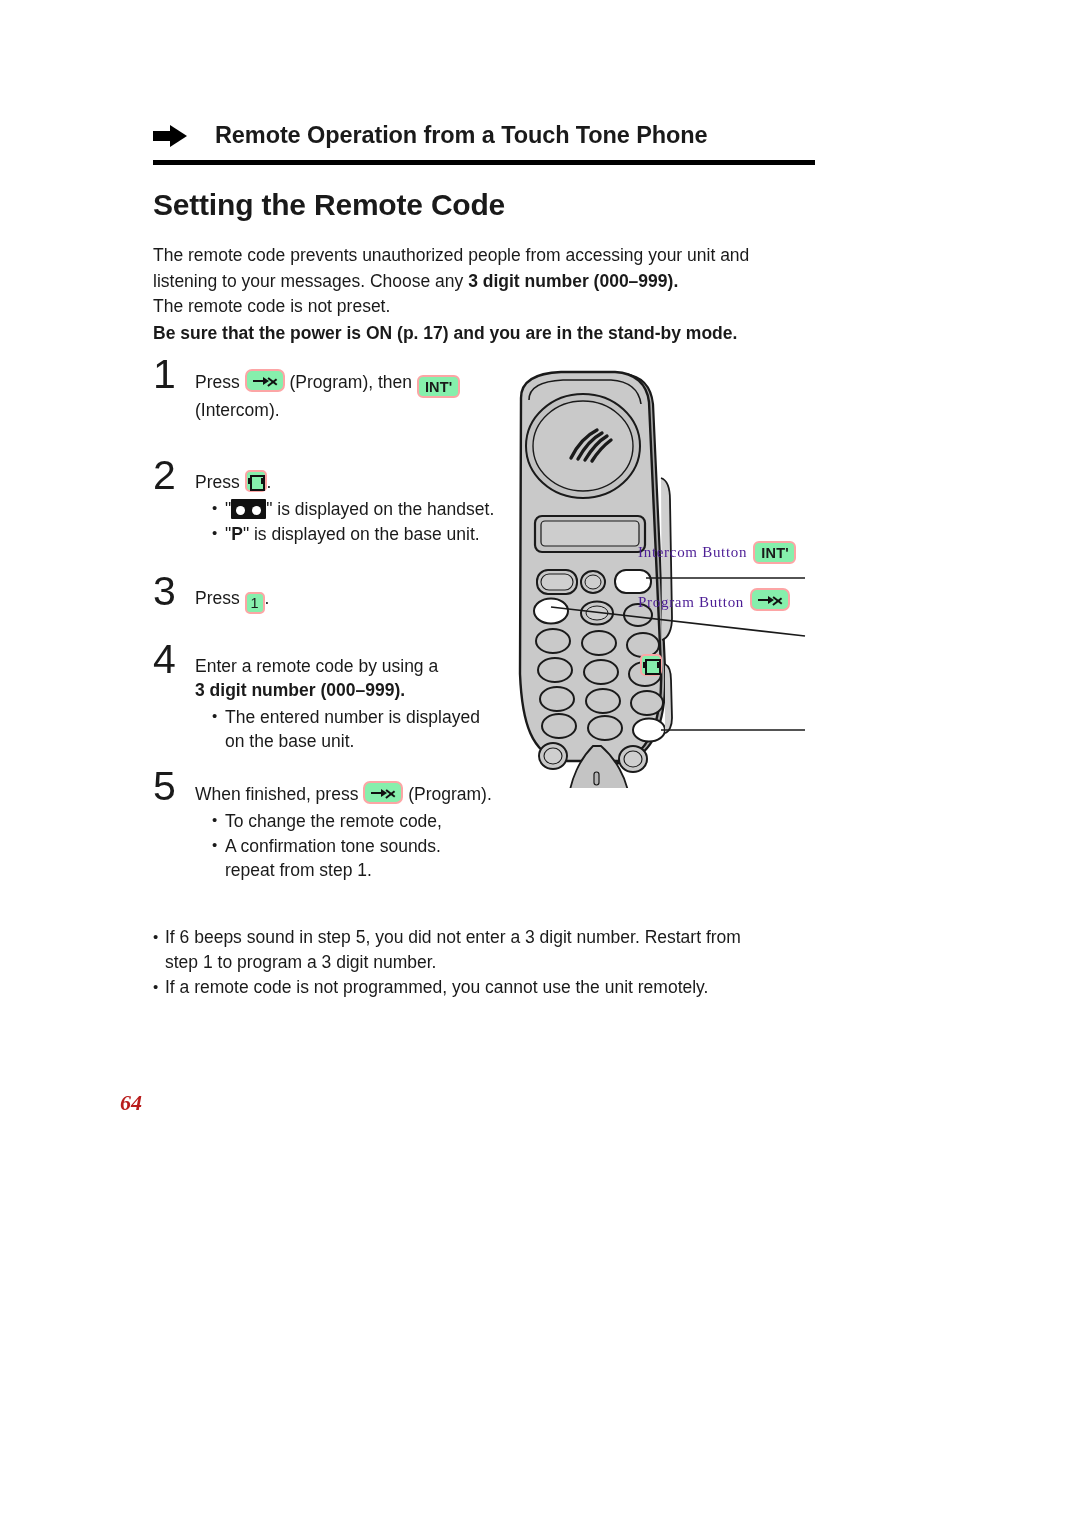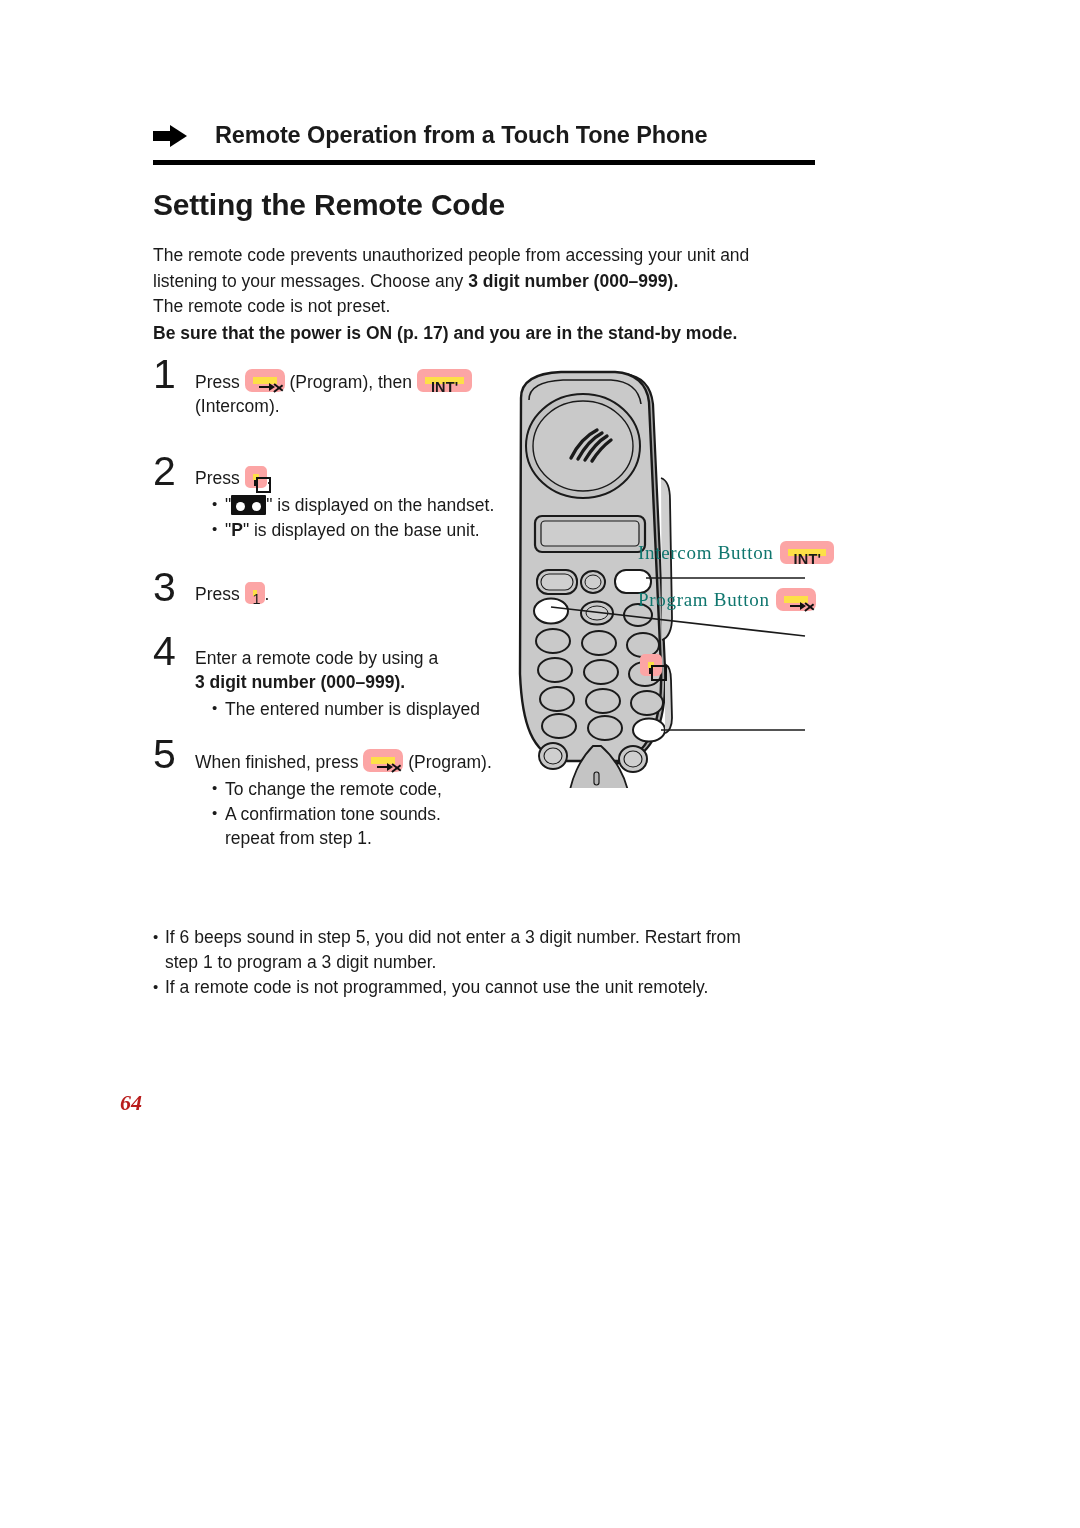--- a/index.html
+++ b/index.html
@@ -144,22 +144,22 @@
 
   .gap-s { height: 22px; }
   .gap-m { height: 34px; }
   .gap-l { height: 42px; }
 
   
   .key {
     display: inline-block;
     vertical-align: -4px;
     box-sizing: border-box;
-    border: 8px solid #fca5a5;
-    background: #fde047;
+    border: 2px solid #fca5a5;
+    background: #86efac;
   }
   
   .key-program {
     width: 40px;
     height: 23px;
     border-radius: 7px;
     position: relative;
   }
   .key-program .pg-shaft {
     position: absolute;
@@ -285,23 +285,23 @@
   .figure svg { display: block; }
   .callout-row {
     position: absolute;
     display: flex;
     align-items: center;
     gap: 6px;
     white-space: nowrap;
   }
   .callout-row .txt {
     font-family: "Liberation Serif", serif;
-    font-size: 19px;
+    font-size: 15px;
     letter-spacing: 0.7px;
-    color: #0f766e;
+    color: #4c1d95;
   }
 
   
   .notes {
     position: absolute;
     left: 133px;
     top: 925px;
     width: 680px;
     font-size: 17.5px;
     line-height: 25px;
@@ -389,20 +389,21 @@
     <div class="gap-m"></div>
 
     <div class="step">
       <span class="step-num">4</span>
       <div class="step-body">
         <div>Enter a remote code by using a</div>
         <div class="b">3 digit number (000–999).</div>
       </div>
       <div class="bullets">
         <div class="li"><span>The entered number is displayed</span></div>
+        <div class="cont">on the base unit.</div>
       </div>
     </div>
 
     <div class="gap-s"></div>
 
     <div class="step">
       <span class="step-num">5</span>
       <div class="step-body">
         <span>When finished, press </span><span class="key key-program"><span class="pg-shaft"></span><span class="pg-head"></span><span class="pg-chev"></span></span><span> (Program).</span>
       </div>

